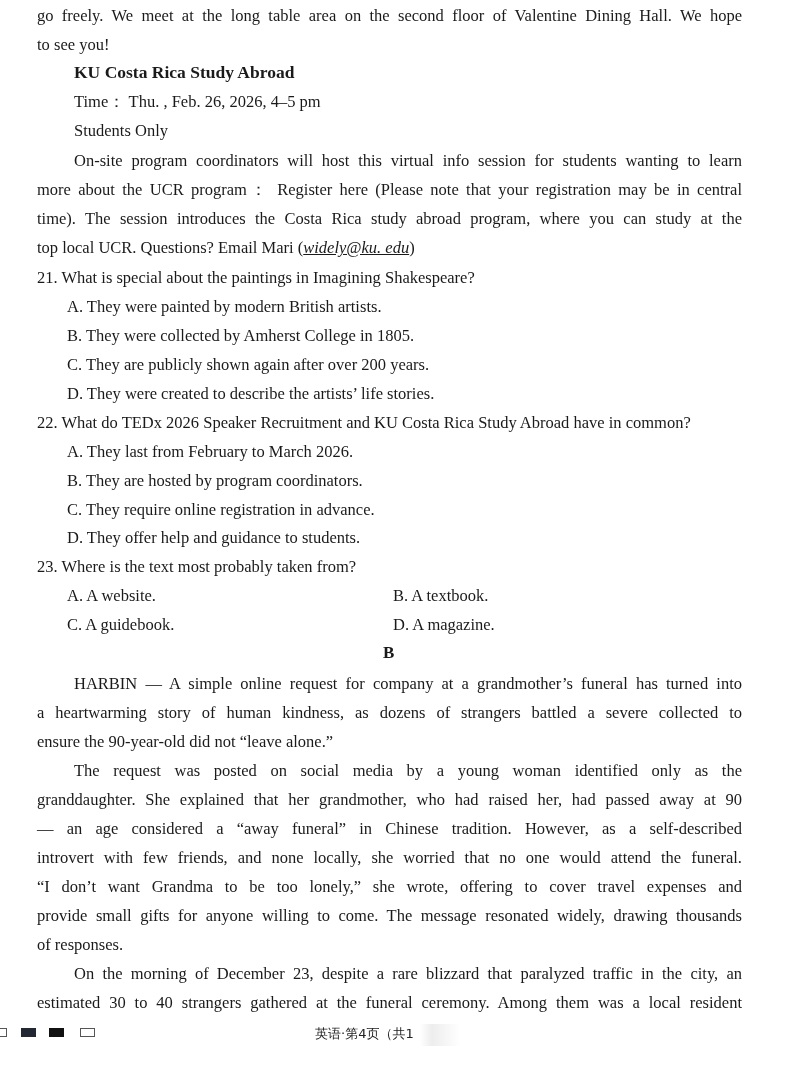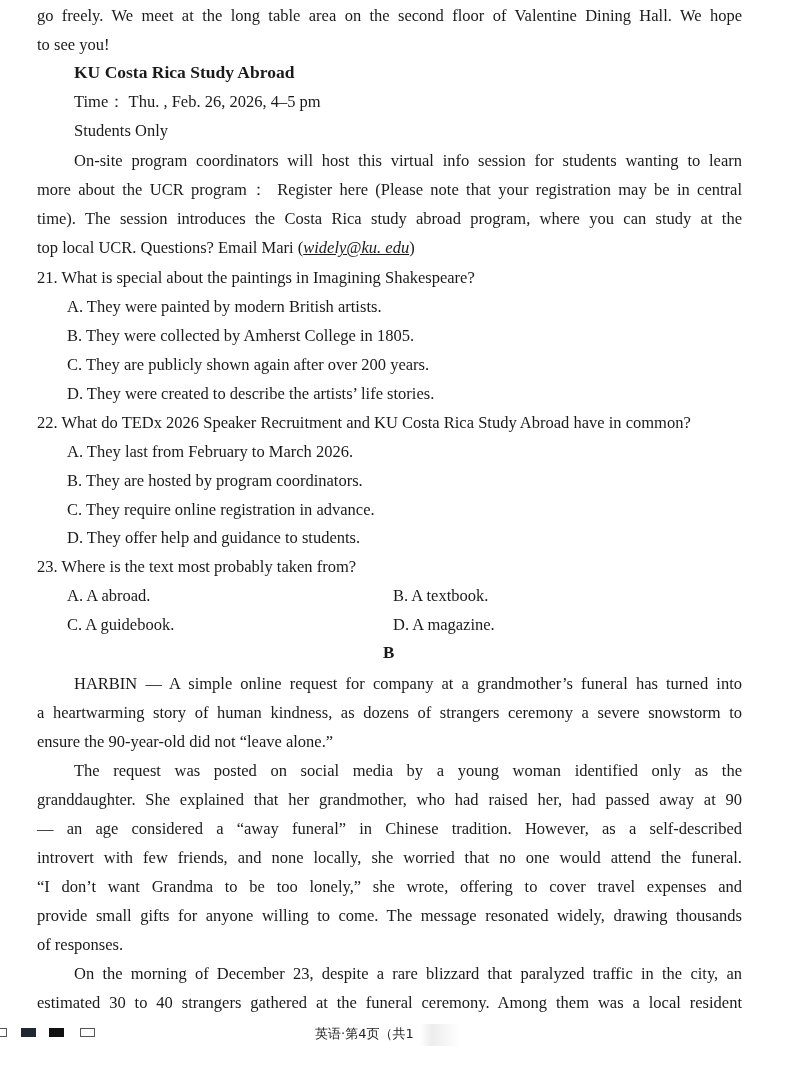--- a/index.html
+++ b/index.html
@@ -106,29 +106,29 @@
   <div class="line opt" style="top:350px">C. They are publicly shown again after over 200 years.</div>
   <div class="line opt" style="top:379px">D. They were created to describe the artists’ life stories.</div>
 
   <div class="line" style="top:408px">22. What do TEDx 2026 Speaker Recruitment and KU Costa Rica Study Abroad have in common?</div>
   <div class="line opt" style="top:437px">A. They last from February to March 2026.</div>
   <div class="line opt" style="top:466px">B. They are hosted by program coordinators.</div>
   <div class="line opt" style="top:495px">C. They require online registration in advance.</div>
   <div class="line opt" style="top:523px">D. They offer help and guidance to students.</div>
 
   <div class="line" style="top:552px">23. Where is the text most probably taken from?</div>
-  <div class="line opt" style="top:581px">A. A abroad.</div>
+  <div class="line opt" style="top:581px">A. A website.</div>
   <div class="line opt2" style="top:581px">B. A textbook.</div>
   <div class="line opt" style="top:610px">C. A guidebook.</div>
   <div class="line opt2" style="top:610px">D. A magazine.</div>
 
   <div class="section-head" style="top:638px">B</div>
 
   <div class="line just indent" style="top:669px">HARBIN — A simple online request for company at a grandmother’s funeral has turned into</div>
-  <div class="line just" style="top:698px">a heartwarming story of human kindness, as dozens of strangers ceremony a severe snowstorm to</div>
+  <div class="line just" style="top:698px">a heartwarming story of human kindness, as dozens of strangers battled a severe collected to</div>
   <div class="line" style="top:727px">ensure the 90-year-old did not “leave alone.”</div>
   <div class="line just indent" style="top:756px">The request was posted on social media by a young woman identified only as the</div>
   <div class="line just" style="top:785px">granddaughter. She explained that her grandmother, who had raised her, had passed away at 90</div>
   <div class="line just" style="top:814px">— an age considered a “away funeral” in Chinese tradition. However, as a self-described</div>
   <div class="line just" style="top:843px">introvert with few friends, and none locally, she worried that no one would attend the funeral.</div>
   <div class="line just" style="top:872px">“I don’t want Grandma to be too lonely,” she wrote, offering to cover travel expenses and</div>
   <div class="line just" style="top:901px">provide small gifts for anyone willing to come. The message resonated widely, drawing thousands</div>
   <div class="line" style="top:930px">of responses.</div>
   <div class="line just indent" style="top:959px">On the morning of December 23, despite a rare blizzard that paralyzed traffic in the city, an</div>
   <div class="line just" style="top:988px">estimated 30 to 40 strangers gathered at the funeral ceremony. Among them was a local resident</div>

